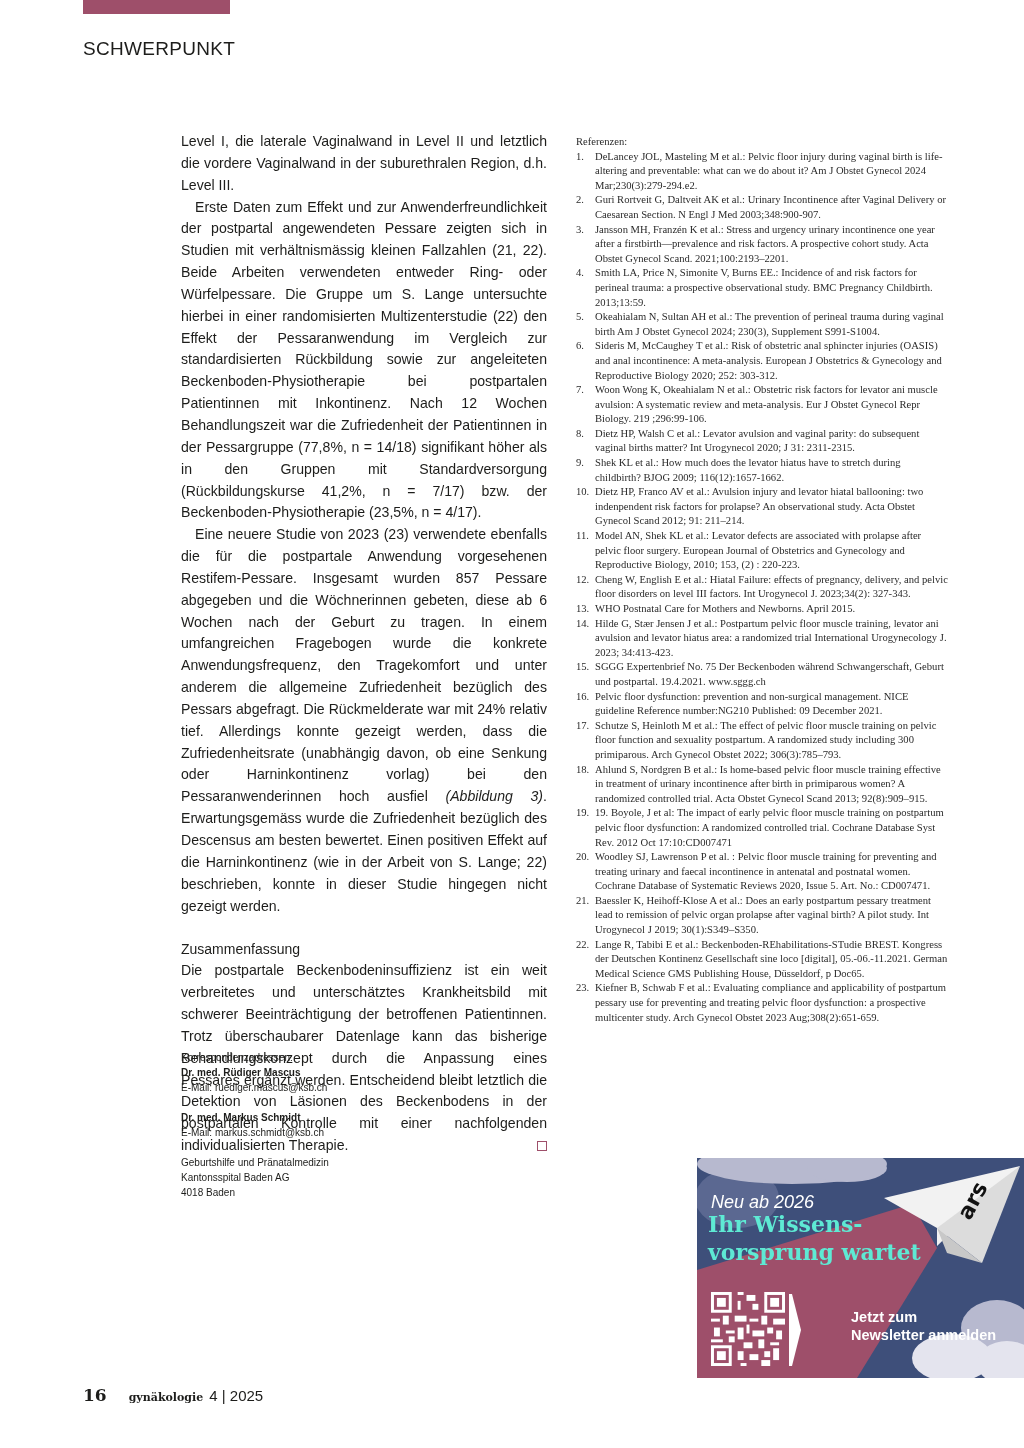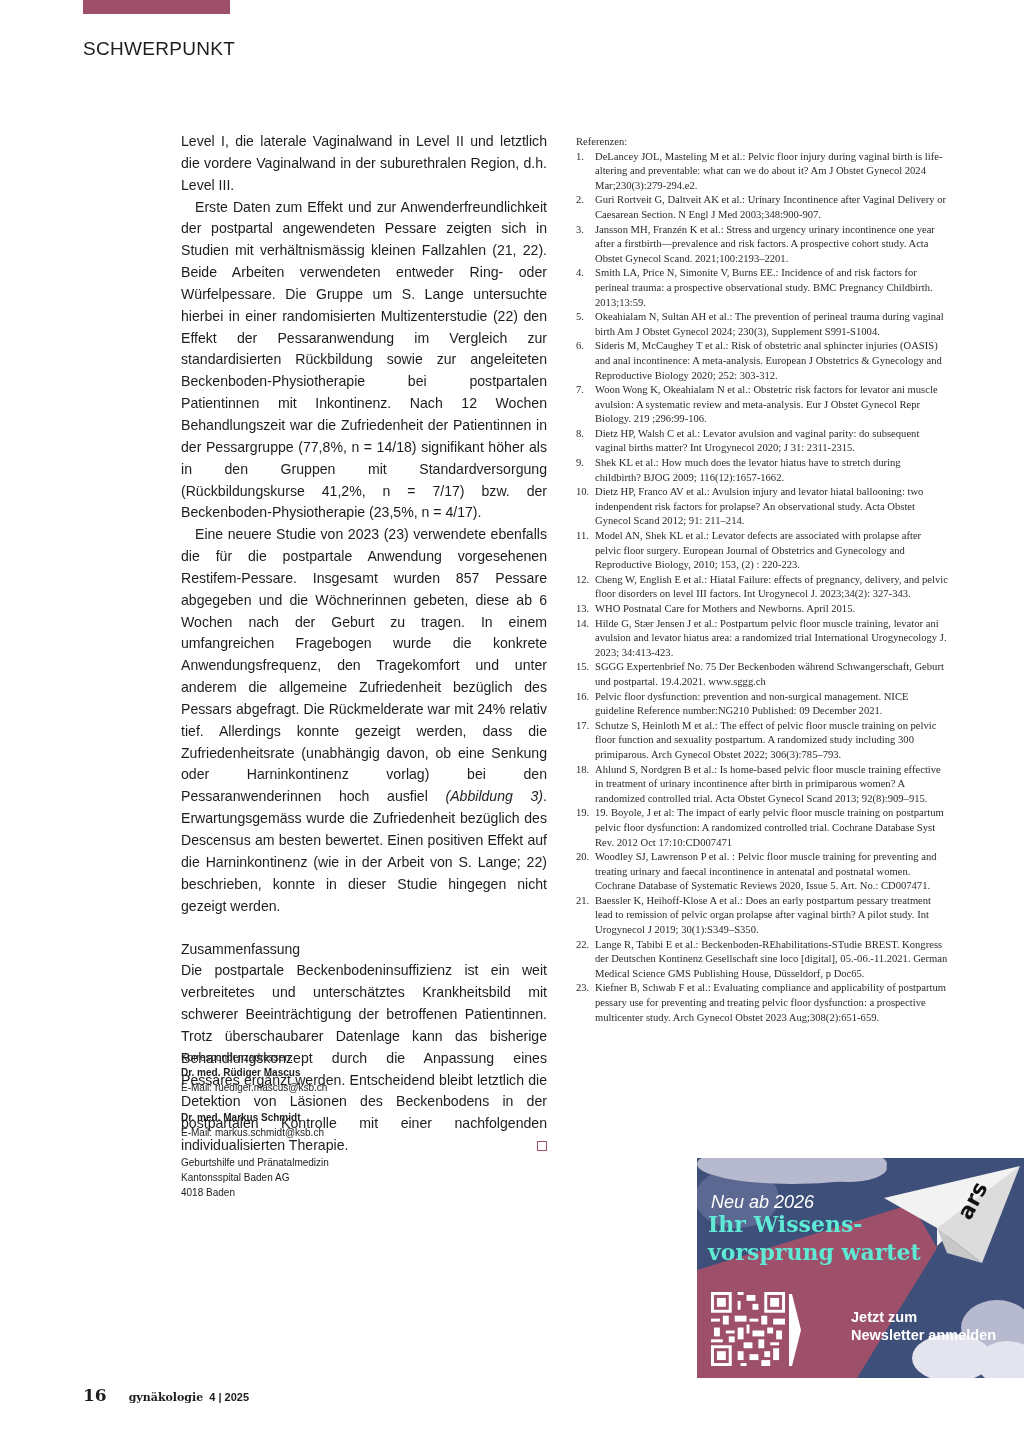--- a/index.html
+++ b/index.html
@@ -33,21 +33,21 @@
   .ad svg.bg { position: absolute; left: 0; top: 0; }
   .ad .kicker { position: absolute; left: 14px; top: 34px; color: #ffffff; font-style: italic; font-size: 18px; font-family: "Liberation Sans", sans-serif; }
   .ad .headline { position: absolute; left: 11px; top: 52px; color: #5eead4; font-family: "DejaVu Serif", serif; font-weight: bold; font-size: 22px; line-height: 28px; }
   .ad .qr { position: absolute; left: 14px; top: 134px; width: 74px; height: 74px; }
   .ad .arrow { position: absolute; left: 92px; top: 136px; }
   .ad .cta { position: absolute; left: 114px; top: 151px; color: #ffffff; font-weight: bold; font-size: 14.5px; line-height: 17.5px; font-family: "Liberation Sans", sans-serif; margin-left: 40px; }
 
   .footer { position: absolute; left: 83px; top: 1385px; display: flex; align-items: baseline; }
   .footer .page-num { font-family: "DejaVu Serif", serif; font-weight: bold; font-size: 17px; margin-right: 22px; text-align: right; }
   .footer .journal { font-family: "DejaVu Serif", serif; font-weight: bold; font-size: 11px; margin-right: 6px; }
-  .footer .issue { font-family: "Liberation Sans", sans-serif; font-size: 11px; font-weight: bold; }
+  .footer .issue { font-family: "Liberation Sans", sans-serif; font-size: 15px; }
 </style>
 </head>
 <body>
 
 <div class="top-bar"></div>
 <div class="section-label">SCHWERPUNKT</div>
 
 <div class="body-col">
   <p>Level I, die laterale Vaginalwand in Level II und letztlich die vordere Vaginalwand in der suburethralen Region, d.h. Level III.</p>
   <p class="indent">Erste Daten zum Effekt und zur Anwenderfreundlichkeit der postpartal angewendeten Pessare zeigten sich in Studien mit verhältnismässig kleinen Fallzahlen (21, 22). Beide Arbeiten verwendeten entweder Ring- oder Würfelpessare. Die Gruppe um S. Lange untersuchte hierbei in einer randomisierten Multizenterstudie (22) den Effekt der Pessaranwendung im Vergleich zur standardisierten Rückbildung sowie zur angeleiteten Beckenboden-Physiotherapie bei postpartalen Patientinnen mit Inkontinenz. Nach 12 Wochen Behandlungszeit war die Zufriedenheit der Patientinnen in der Pessargruppe (77,8%, n = 14/18) signifikant höher als in den Gruppen mit Standardversorgung (Rückbildungskurse 41,2%, n = 7/17) bzw. der Beckenboden-Physiotherapie (23,5%, n = 4/17).</p>

